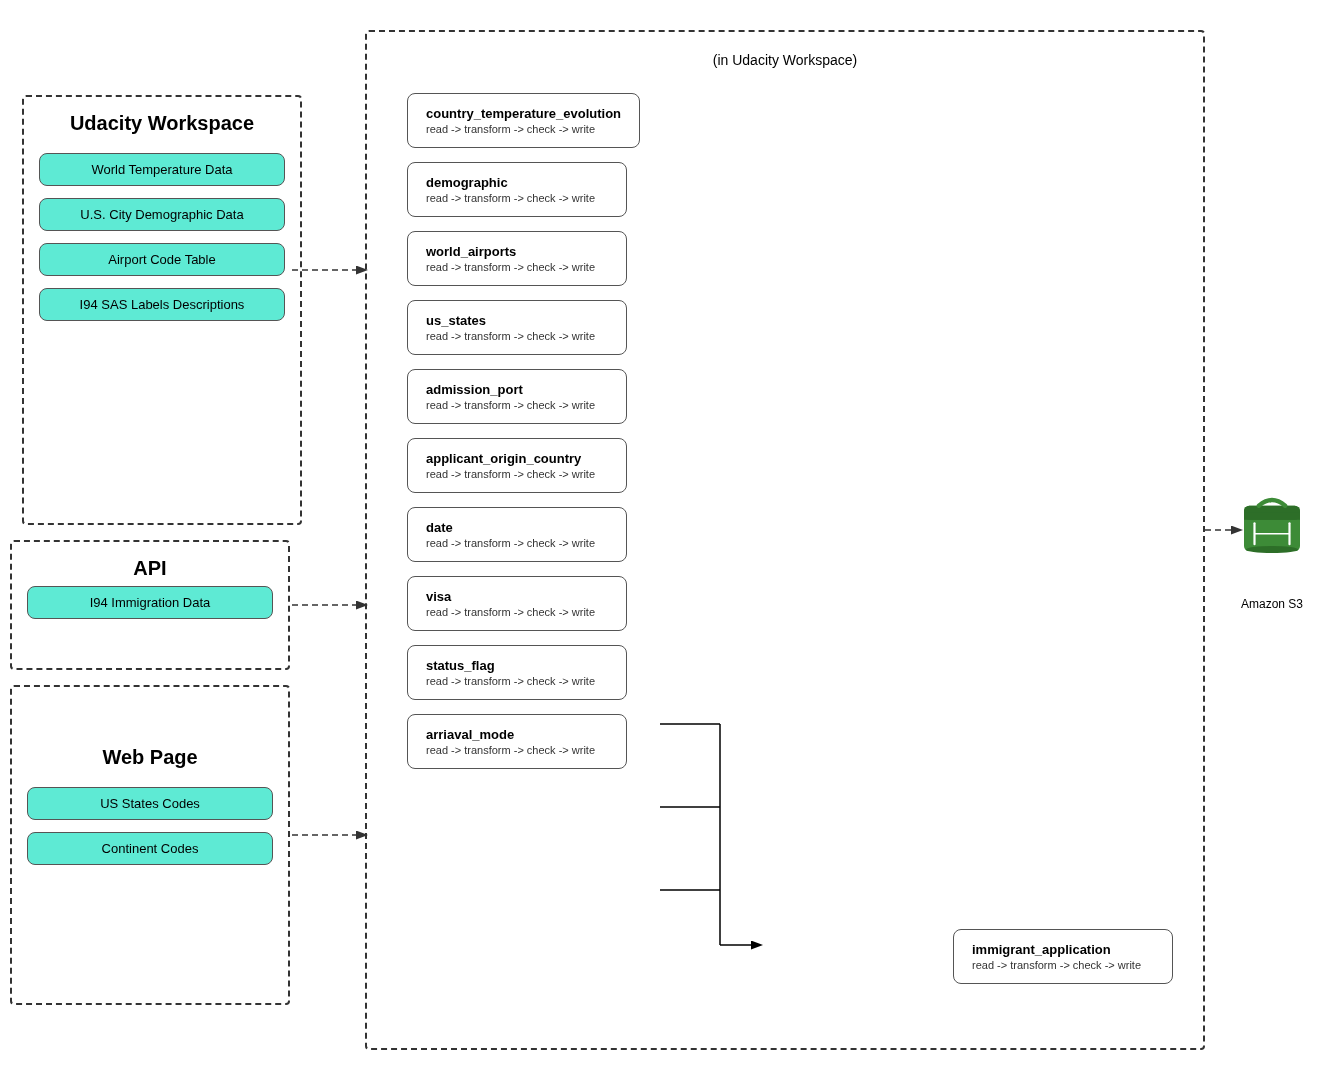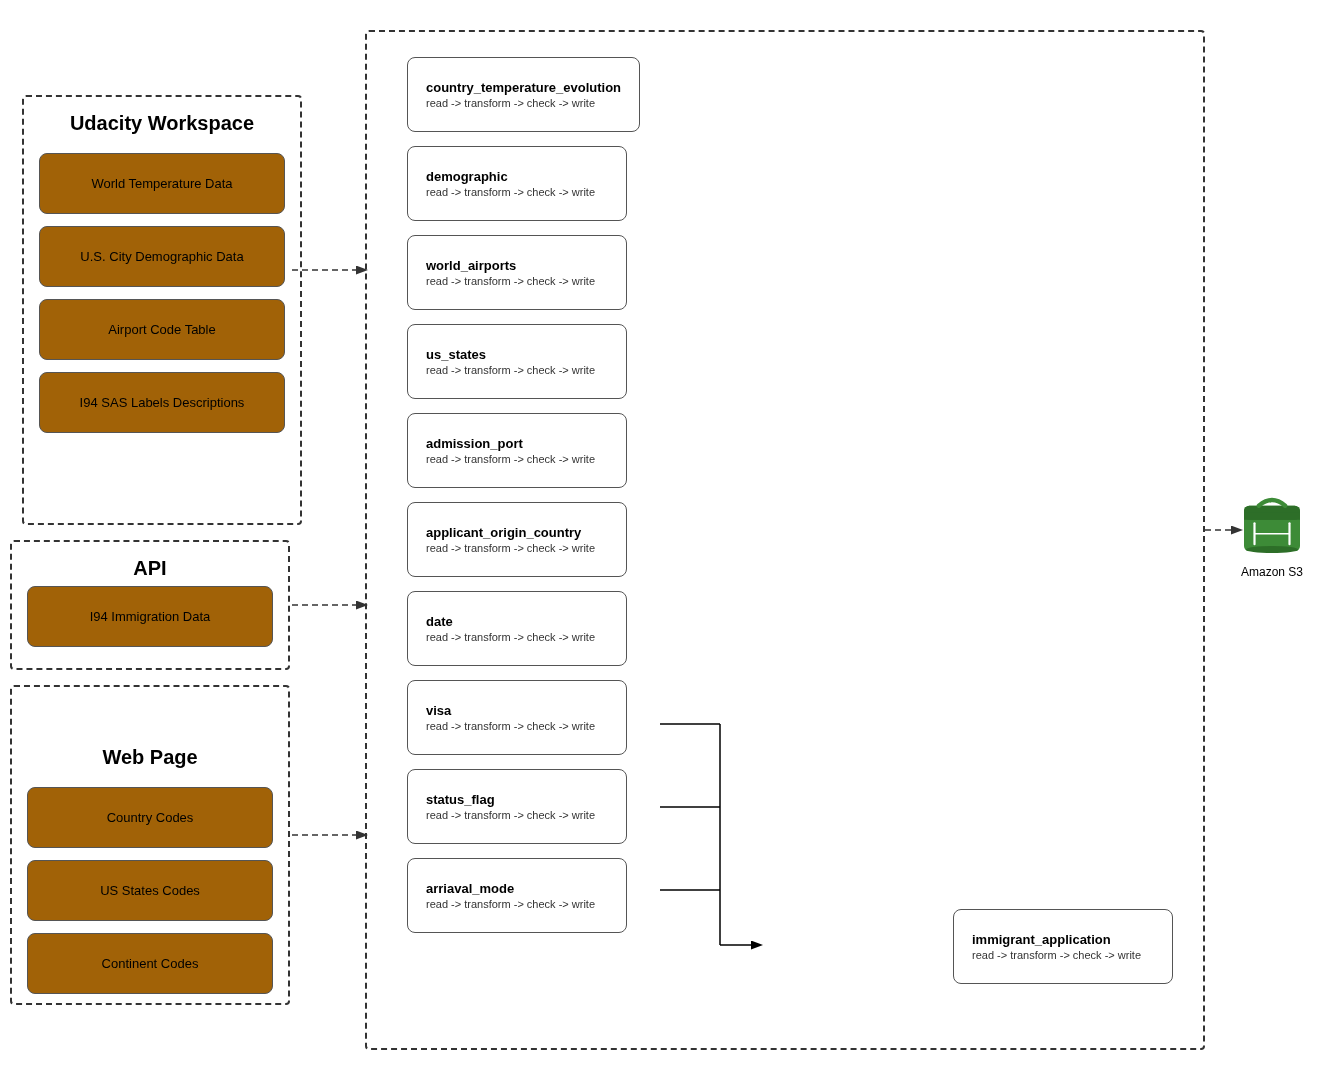--- a/index.html
+++ b/index.html
@@ -72,26 +72,26 @@
       font-weight: bold;
       text-align: center;
       margin-bottom: 18px;
       margin-top: 44px;
     }
 
     
     .data-box {
       border: 1.5px solid #555;
       border-radius: 8px;
-      padding: 22px 14px;
+      padding: 8px 14px;
       margin-bottom: 12px;
       font-size: 13px;
       font-weight: normal;
       text-align: center;
-      background: #a16207;
+      background: #5eead4;
     }
 
     
     .processing-panel {
       position: absolute;
       top: 30px;
       left: 365px;
       width: 840px;
       height: 1020px;
       border: 2px dashed #333;
@@ -108,21 +108,21 @@
       font-size: 14px;
       font-weight: normal;
       text-align: center;
       margin-bottom: 20px;
     }
 
     
     .process-box {
       border: 1.5px solid #555;
       border-radius: 8px;
-      padding: 22px 18px;
+      padding: 12px 18px;
       margin-bottom: 14px;
       background: #fff;
       display: inline-block;
       min-width: 220px;
     }
     .process-box .proc-title {
       font-weight: bold;
       font-size: 13px;
     }
     .process-box .proc-subtitle {
@@ -132,20 +132,21 @@
     }
 
     
     .s3-container {
       position: absolute;
       top: 490px;
       right: 20px;
       display: flex;
       flex-direction: column;
       align-items: center;
+      gap: 32px;
     }
     .s3-icon {
       width: 70px;
       height: 70px;
     }
     .s3-label {
       font-size: 12px;
       text-align: center;
       margin-top: 5px;
     }
@@ -193,31 +194,29 @@
   <div class="api-panel">
     <div class="panel-title">API</div>
     <div class="data-box">
       <span>I94 Immigration Data</span>
     </div>
   </div>
 
   <div class="webpage-panel">
     <div class="panel-title">Web Page</div>
     <div class="data-box">
-      <span>Country Codes</span>
-    </div>
-    <div class="data-box">
       <span>US States Codes</span>
     </div>
     <div class="data-box">
       <span>Continent Codes</span>
     </div>
   </div>
 
   <div class="processing-panel">
+    <div class="panel-subtitle">(in Udacity Workspace)</div>
     <div class="process-list">
       <div class="process-box" id="proc-p1">
         <div class="proc-title">country_temperature_evolution</div>
         <div class="proc-subtitle">read -&gt; transform -&gt; check -&gt; write</div>
       </div>
       <div class="process-box" id="proc-p2">
         <div class="proc-title">demographic</div>
         <div class="proc-subtitle">read -&gt; transform -&gt; check -&gt; write</div>
       </div>
       <div class="process-box" id="proc-p3">

